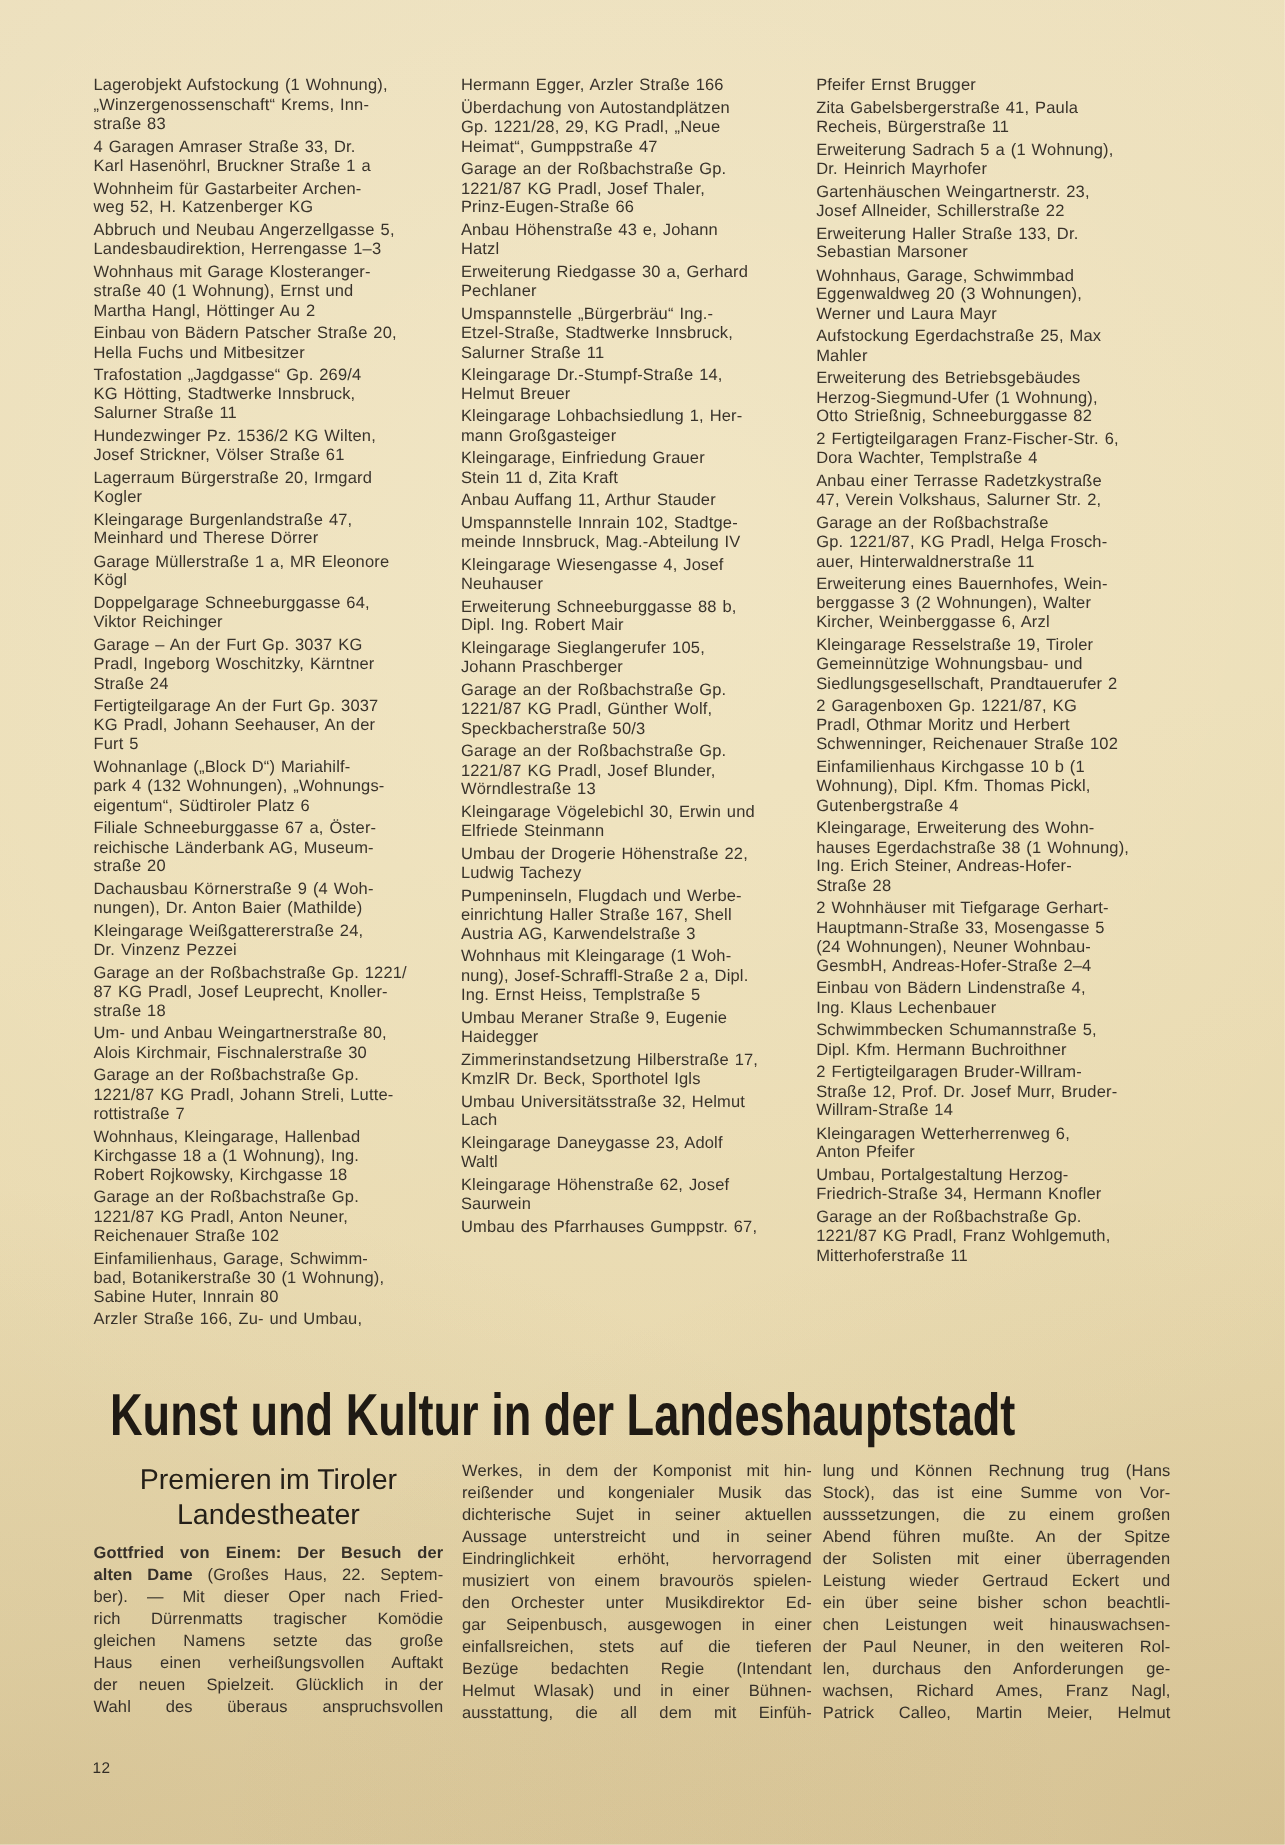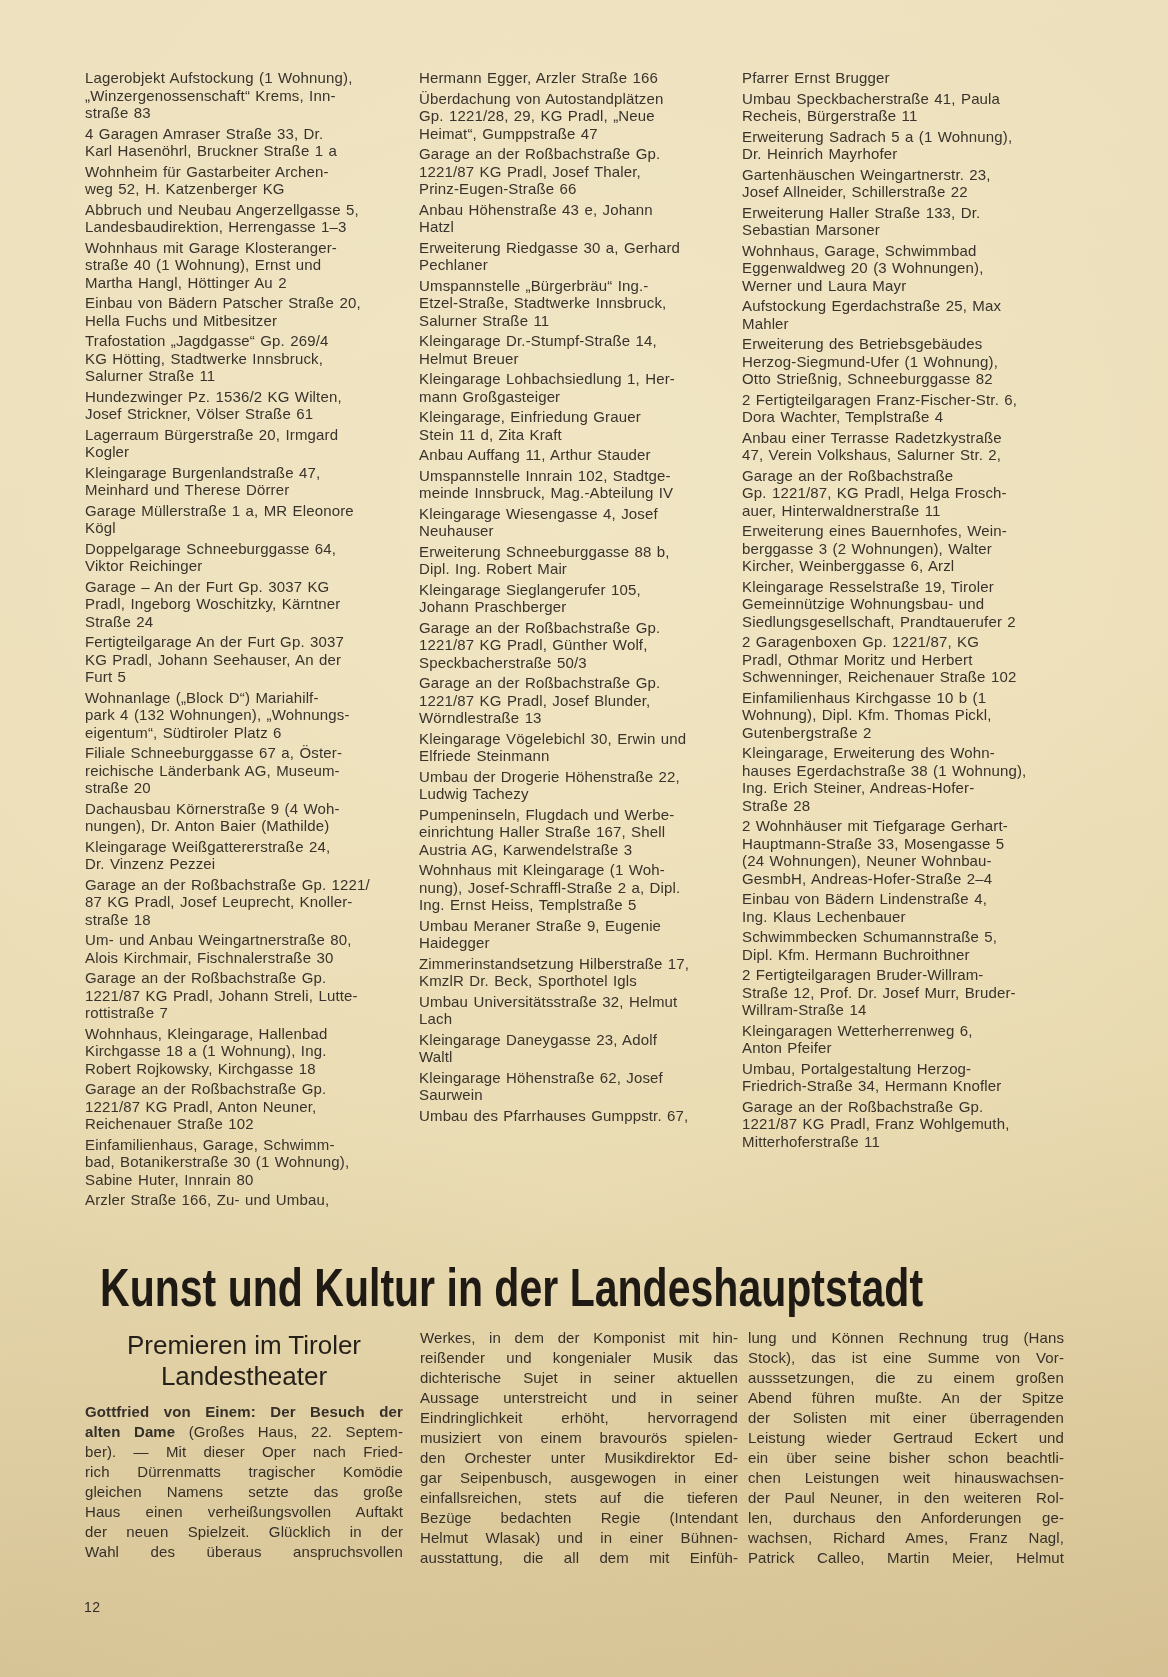--- a/index.html
+++ b/index.html
@@ -284,24 +284,24 @@
         <div class="tline">Kleingarage Höhenstraße 62, Josef</div>
         <div class="tline">Saurwein</div>
       </div>
       <div class="permit">
         <div class="tline">Umbau des Pfarrhauses Gumppstr. 67,</div>
       </div>
     </div>
 
   <div class="pcol pcol3">
       <div class="permit">
-        <div class="tline">Pfarrer Ernst Brugger</div>
-      </div>
-      <div class="permit">
-        <div class="tline">Umbau Speckbacherstraße 41, Paula</div>
+        <div class="tline">Pfeifer Ernst Brugger</div>
+      </div>
+      <div class="permit">
+        <div class="tline">Zita Gabelsbergerstraße 41, Paula</div>
         <div class="tline">Recheis, Bürgerstraße 11</div>
       </div>
       <div class="permit">
         <div class="tline">Erweiterung Sadrach 5 a (1 Wohnung),</div>
         <div class="tline">Dr. Heinrich Mayrhofer</div>
       </div>
       <div class="permit">
         <div class="tline">Gartenhäuschen Weingartnerstr. 23,</div>
         <div class="tline">Josef Allneider, Schillerstraße 22</div>
       </div>
@@ -347,21 +347,21 @@
         <div class="tline">Siedlungsgesellschaft, Prandtauerufer 2</div>
       </div>
       <div class="permit">
         <div class="tline">2 Garagenboxen Gp. 1221/87, KG</div>
         <div class="tline">Pradl, Othmar Moritz und Herbert</div>
         <div class="tline">Schwenninger, Reichenauer Straße 102</div>
       </div>
       <div class="permit">
         <div class="tline">Einfamilienhaus Kirchgasse 10 b (1</div>
         <div class="tline">Wohnung), Dipl. Kfm. Thomas Pickl,</div>
-        <div class="tline">Gutenbergstraße 2</div>
+        <div class="tline">Gutenbergstraße 4</div>
       </div>
       <div class="permit">
         <div class="tline">Kleingarage, Erweiterung des Wohn-</div>
         <div class="tline">hauses Egerdachstraße 38 (1 Wohnung),</div>
         <div class="tline">Ing. Erich Steiner, Andreas-Hofer-</div>
         <div class="tline">Straße 28</div>
       </div>
       <div class="permit">
         <div class="tline">2 Wohnhäuser mit Tiefgarage Gerhart-</div>
         <div class="tline">Hauptmann-Straße 33, Mosengasse 5</div>

